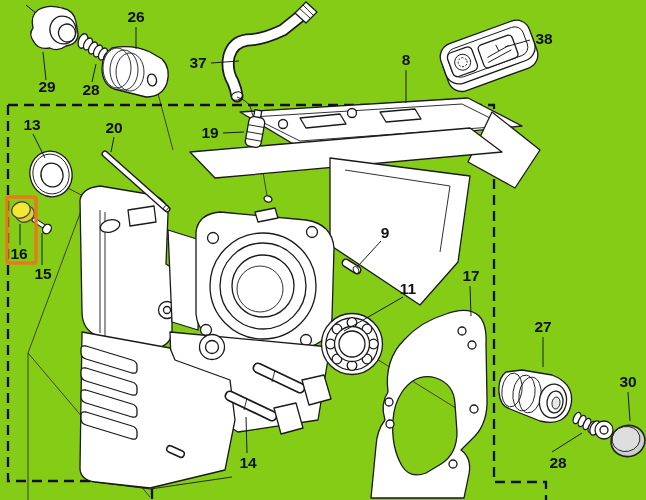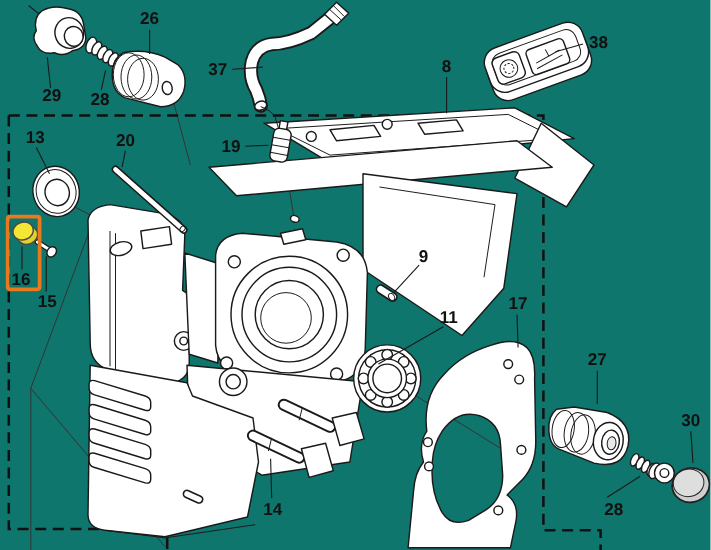--- a/index.html
+++ b/index.html
@@ -1,17 +1,17 @@
 <!DOCTYPE html>
 <html><head>
 <meta charset="utf-8">
 <style>
   html,body{margin:0;padding:0;background:#fff;}
   .stage{
-    position:relative;width:646px;height:500px;background:#0f766e;overflow:hidden;
+    position:relative;width:646px;height:500px;background:#84cc16;overflow:hidden;
     font-family:"Liberation Sans",sans-serif;
   }
   svg{display:block}
   .part-label{
     font-family:"Liberation Sans",sans-serif;
     font-weight:bold;font-size:15.5px;fill:#111;
     text-anchor:middle;user-select:none;cursor:pointer;
   }
   .outline{fill:#ffffff;stroke:#1a1a1a;stroke-width:1.3;stroke-linejoin:round;}
   .thin{fill:none;stroke:#1a1a1a;stroke-width:0.9;}

